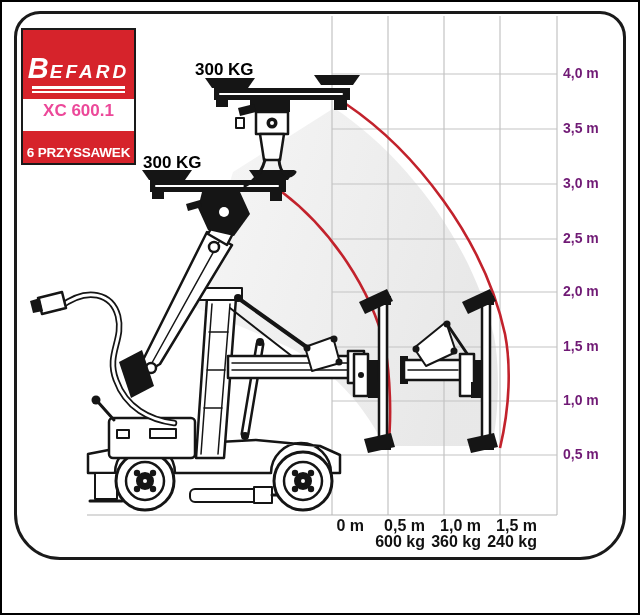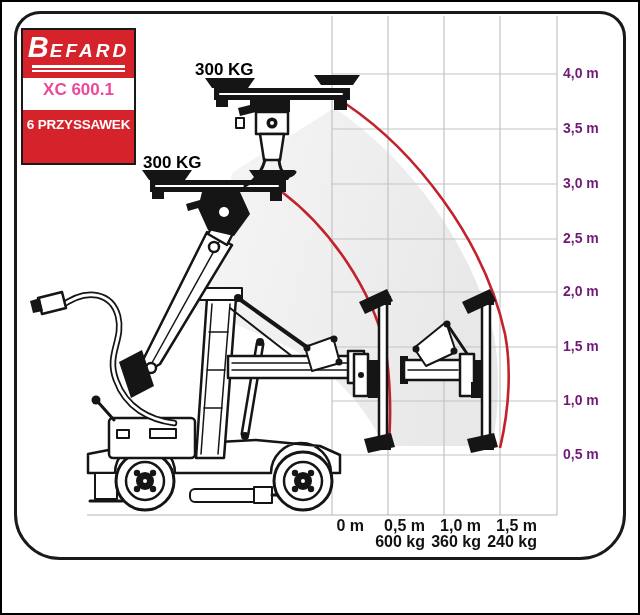--- a/index.html
+++ b/index.html
@@ -4,28 +4,28 @@
 <style>
   html,body{margin:0;padding:0;background:#fff;}
   body{width:640px;height:615px;overflow:hidden;font-family:"Liberation Sans",sans-serif;}
   .page{position:relative;width:636px;height:611px;border:2px solid #000;background:#fff;}
   .frame{position:absolute;left:12px;top:9px;width:606px;height:543px;border:3px solid #1a1a1a;
          border-radius:26px 26px 46px 46px;background:transparent;}
   svg.diagram{position:absolute;left:0;top:0;}
   
   .logo-box{position:absolute;left:19px;top:26px;width:115px;height:137px;background:#d6232b;
             border:2px solid #1a1a1a;box-sizing:border-box;color:#fff;text-align:center;}
-  .logo-row{padding-top:3px;line-height:1;white-space:nowrap;}
+  .logo-row{padding-top:24px;line-height:1;white-space:nowrap;}
   .logo-b{font-style:italic;font-weight:900;font-size:29px;letter-spacing:1px;}
   .logo-rest{font-style:italic;font-weight:900;font-size:19px;letter-spacing:3px;}
   .logo-underline{background:#fff;margin:3px 9px 0 9px;height:3px;}
   .logo-underline.u2{height:2px;margin-top:2px;}
   .model-band{margin-top:6px;background:#fff;color:#ec4899;font-weight:700;font-size:17px;
               line-height:24px;height:32px;}
-  .spec{padding-top:7px;font-weight:700;font-size:13.5px;line-height:16px;letter-spacing:-0.2px;}
+  .spec{padding-top:14px;font-weight:700;font-size:13.5px;line-height:16px;letter-spacing:-0.2px;}
   
   .load-label{position:absolute;font-weight:600;font-size:17px;color:#000000;white-space:nowrap;}
   .ytick{position:absolute;left:561px;width:60px;font-weight:700;font-size:14px;color:#701a75;}
   .xtick{position:absolute;top:516px;width:64px;text-align:right;font-weight:700;font-size:16px;
          line-height:16px;color:#111;}
   .footer{position:absolute;left:26px;top:563px;font-weight:700;font-size:11px;
           letter-spacing:-0.3px;line-height:17px;color:#111;white-space:nowrap;}
 </style>
 </head>
 <body>

